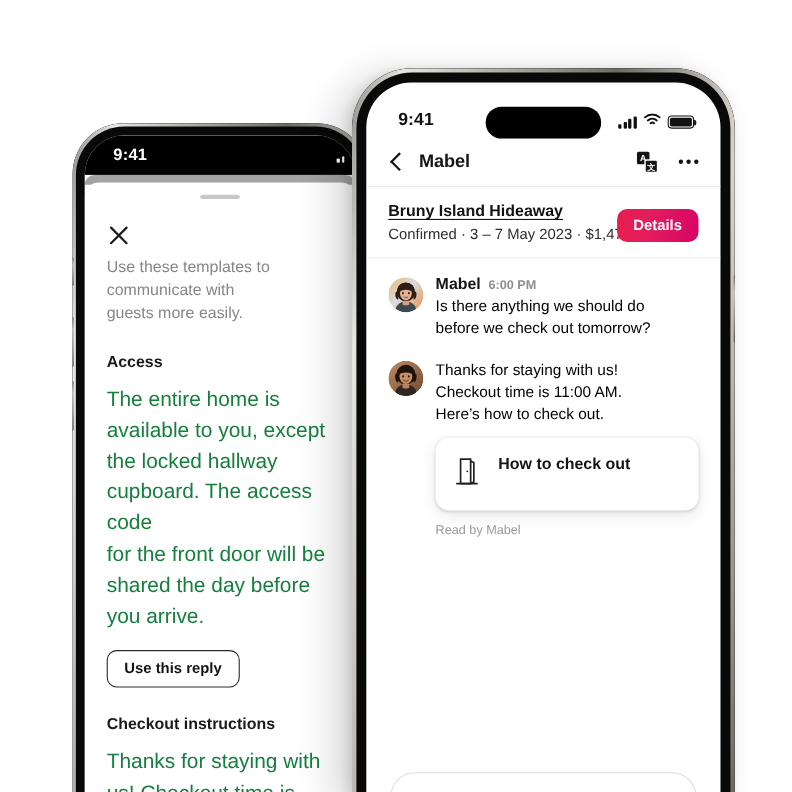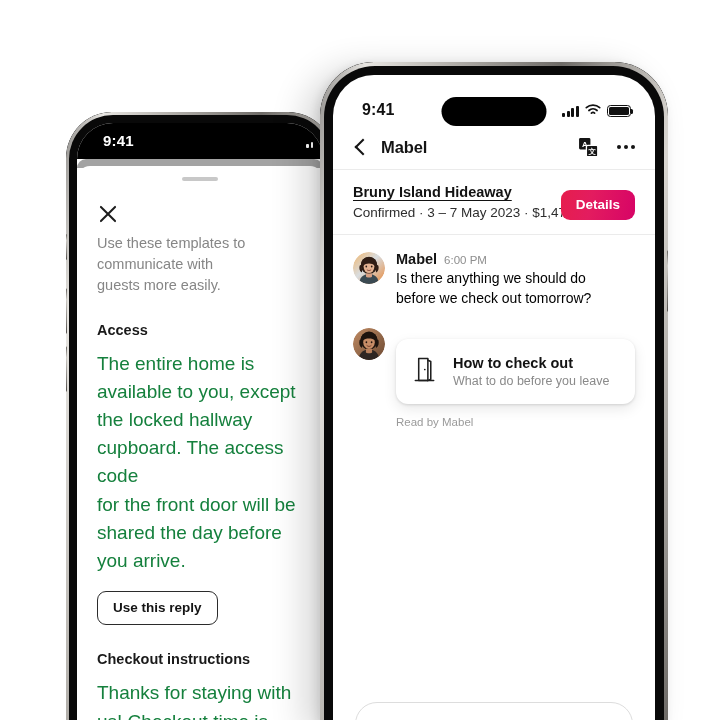--- a/index.html
+++ b/index.html
@@ -305,21 +305,21 @@
     width: 32px; height: 32px; border-radius: 50%;
     flex: none; overflow: hidden;
     margin-top: 1px;
   }
   .msg-body { flex: 1; min-width: 0; }
   .msg-head {
     display: flex; align-items: baseline; gap: 7px;
     margin-bottom: 2px;
   }
   .msg-name { font-size: 14.5px; font-weight: 700; color: #141414; }
-  .msg-time { font-size: 11.5px; color: #8e8e8e; }
+  .msg-time { font-size: 11.5px; color: #8e8e8e; font-weight: bold; }
   .msg-text {
     font-size: 14px;
     color: #000000;
     line-height: 1.42;
     white-space: pre-line;
   }
 
   .guide-card {
     margin-top: 12px;
     background: #fff;
@@ -521,33 +521,35 @@
               <path d="M25.4 12c.9 3 0 6.4-1.6 7.6-.9.7-1.2-.7-.9-2.6.3-1.9.6-3.4.3-5 .8-.4 1.8-.3 2.2 0z" fill="#1e140e"></path>
               <ellipse cx="13.4" cy="14.2" rx=".85" ry="1" fill="#24160f"></ellipse>
               <ellipse cx="18.6" cy="14.2" rx=".85" ry="1" fill="#24160f"></ellipse>
               <path d="M13.9 17.6c1.3 1.2 2.9 1.2 4.2 0" stroke="#7c4530" stroke-width="1" fill="none" stroke-linecap="round"></path>
               <path d="M16 21.6c-5.2 0-9 3-9.8 7.4V32h19.6v-3c-.8-4.4-4.6-7.4-9.8-7.4z" fill="#2f2622"></path>
               <path d="M12.9 20.8h6.2v3.4c0 1.4-6.2 1.4-6.2 0z" fill="#b9805c"></path>
             </g>
           </svg>
         </div>
         <div class="msg-body">
+          <div class="msg-text">Thanks for staying with us!
+Checkout time is 11:00 AM.
+Here’s how to check out.</div>
 
           <div class="guide-card">
             <span>
               <svg width="27" height="29" viewBox="0 0 28 30" fill="none" stroke="#1f1f1f" stroke-width="1.6" stroke-linecap="round" stroke-linejoin="round">
                 <path d="M4.5 26.5h19"></path>
                 <path d="M8 3.5h9.5v23H8z"></path>
                 <path d="M17.5 5.5l3 1.2v18.4l-3 1.4"></path>
                 <circle cx="14.3" cy="15" r=".9" fill="#1f1f1f" stroke="none"></circle>
               </svg>
             </span>
             <div class="guide-card-txt">
               <div class="guide-title">How to check out</div>
-              <div class="guide-sub">What to do before you leave</div>
             </div>
           </div>
 
           <div class="read-receipt">Read by Mabel</div>
         </div>
       </div>
 
     </div>
 
     <div class="fp-composer"></div>

